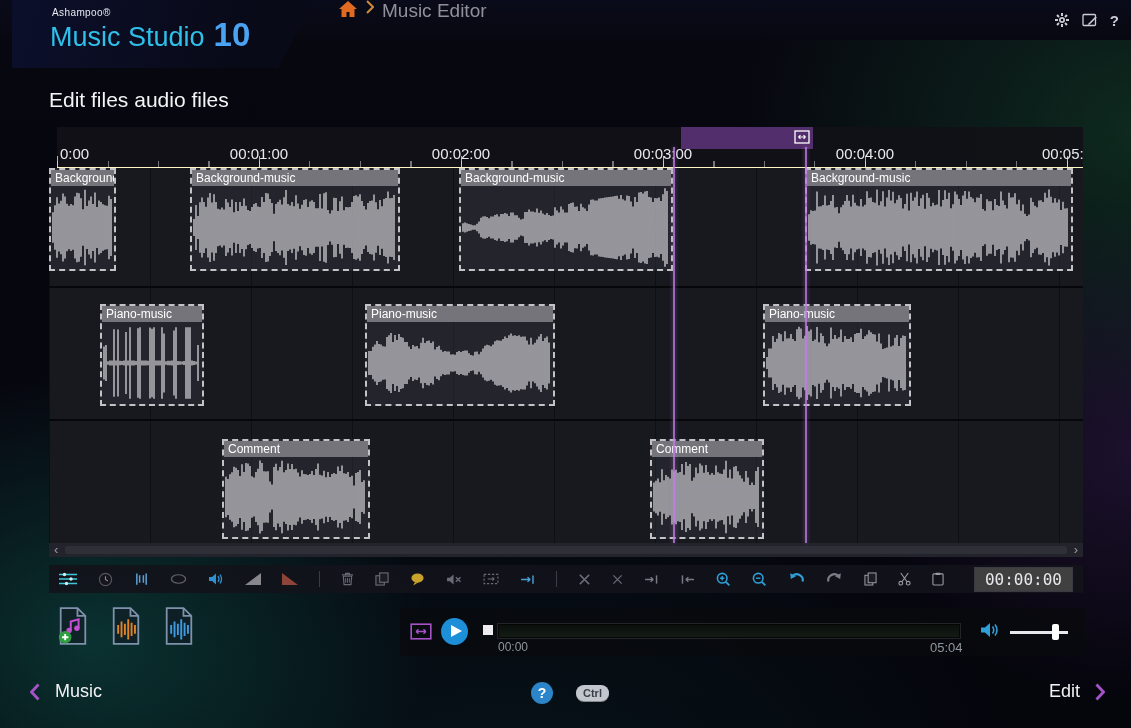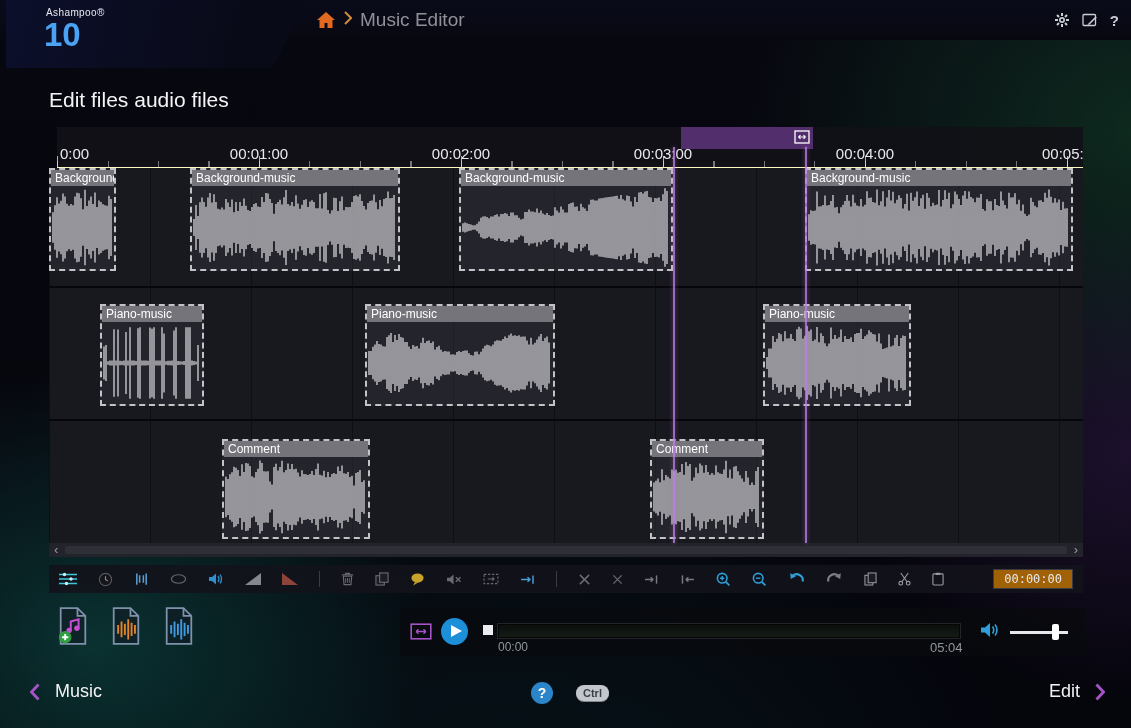--- a/index.html
+++ b/index.html
@@ -8,28 +8,28 @@
   .bg{position:absolute;inset:0;
     background:
       radial-gradient(520px 420px at 8% 88%, rgba(22,150,130,.30), transparent 65%),
       radial-gradient(700px 500px at 102% 18%, rgba(40,170,90,.22), transparent 60%),
       radial-gradient(430px 380px at 100% 62%, rgba(120,60,170,.20), transparent 65%),
       radial-gradient(900px 700px at 45% 118%, rgba(10,120,110,.14), transparent 60%),
       linear-gradient(#07070f,#05050c);}
   
   .top-bar{position:absolute;top:0;left:0;width:100%;height:40px;
     background:linear-gradient(180deg,#0a0b1a,#07080f);}
-  .logo-block{position:absolute;top:0;left:6px;width:302px;height:68px;
+  .logo-block{position:absolute;top:0;left:12px;width:302px;height:68px;
     background:linear-gradient(105deg,#0c0f2b,#090a18 75%);
     clip-path:polygon(0 0,100% 0,calc(100% - 36px) 100%,0 100%);}
   .brand-small{position:absolute;left:40px;top:7px;font-size:10px;color:#e8eaf0;letter-spacing:.4px;}
   .brand-row{position:absolute;left:38px;top:16px;display:flex;align-items:baseline;gap:9px;}
   .brand-name{font-size:27px;color:#2fc0ea;}
   .brand-ver{font-size:33px;color:#4aa3f2;font-weight:bold;}
-  .breadcrumb{position:absolute;left:316px;top:0;height:40px;display:flex;align-items:center;gap:8px;}
+  .breadcrumb{position:absolute;left:338px;top:0;height:40px;display:flex;gap:8px;}
   .crumb-title{font-size:19px;color:#90909a;}
   .home-btn{display:inline-flex;cursor:pointer;}
   .hdr-icons{position:absolute;right:12px;top:0;height:40px;display:flex;align-items:center;gap:12px;color:#c9cdd5;}
   .hdr-help{font-size:15px;font-weight:bold;cursor:pointer;}
   .hdr-btn{cursor:pointer;display:inline-flex;}
   
   .page-title{position:absolute;left:49px;top:88px;margin:0;font-size:21px;font-weight:400;color:#f4f4f6;}
   
   .timeline{position:absolute;left:49px;top:127px;width:1034px;height:430px;}
   .ruler{position:absolute;top:0;left:8px;right:0;height:40px;background:rgba(17,17,23,.93);overflow:hidden;border-bottom:1px solid #fef9c3;}
@@ -52,21 +52,21 @@
   .hscroll{position:absolute;left:0;right:0;bottom:0;height:14px;background:#23232b;}
   .hs-arrow{position:absolute;top:0;line-height:13px;font-size:13px;color:#9a9aa2;cursor:pointer;}
   .hs-arrow.left{left:5px;}.hs-arrow.right{right:5px;}
   .hs-thumb{position:absolute;left:16px;right:16px;top:3px;height:8px;background:#2f2f38;border-radius:2px;}
   
   .toolbar{position:absolute;left:49px;top:565px;width:1034px;height:28px;background:rgba(19,19,27,.9);
     display:flex;align-items:center;padding:0 10px;box-sizing:border-box;}
   .tools{display:flex;align-items:center;gap:21px;}
   .tool{display:inline-flex;align-items:center;cursor:pointer;}
   .tool-sep{width:1px;height:16px;background:#3c3c46;}
-  .time-box{margin-left:auto;background:#a16207;border:1px solid #3a3a42;color:#e8e8ec;font-size:12px;
+  .time-box{margin-left:auto;background:#404040;border:1px solid #3a3a42;color:#e8e8ec;font-size:16px;
     padding:2px 10px;font-family:"DejaVu Sans Mono",monospace;}
   
   .file-buttons{position:absolute;left:56px;top:607px;display:flex;gap:19px;}
   .file-btn{display:inline-flex;cursor:pointer;}
   
   .player{position:absolute;left:400px;top:608px;width:685px;height:48px;background:rgba(8,10,14,.82);}
   .p-loop{position:absolute;left:10px;top:15px;display:inline-flex;cursor:pointer;}
   .p-play{position:absolute;left:41px;top:10px;width:27px;height:27px;border-radius:50%;background:#1d8ed8;cursor:pointer;}
   .p-play::after{content:'';position:absolute;left:10px;top:7px;border-left:11px solid #fff;
     border-top:6.5px solid transparent;border-bottom:6.5px solid transparent;}
@@ -91,20 +91,21 @@
 </head>
 <body>
 
 <div class="bg"></div>
 
 <header>
   <div class="top-bar"></div>
   <div class="logo-block">
     <div class="brand-small">Ashampoo®</div>
     <div class="brand-row">
+      <span class="brand-name">Music Studio</span>
       <span class="brand-ver">10</span>
     </div>
   </div>
   <div class="breadcrumb">
     <span class="home-btn">
       <svg viewBox="0 0 20 18" width="20" height="18">
           <path d="M10 1L1 9h2.5v8h5v-5h3v5h5V9H19z" fill="#e06a20"></path>
         </svg>
     </span>
     <span>

